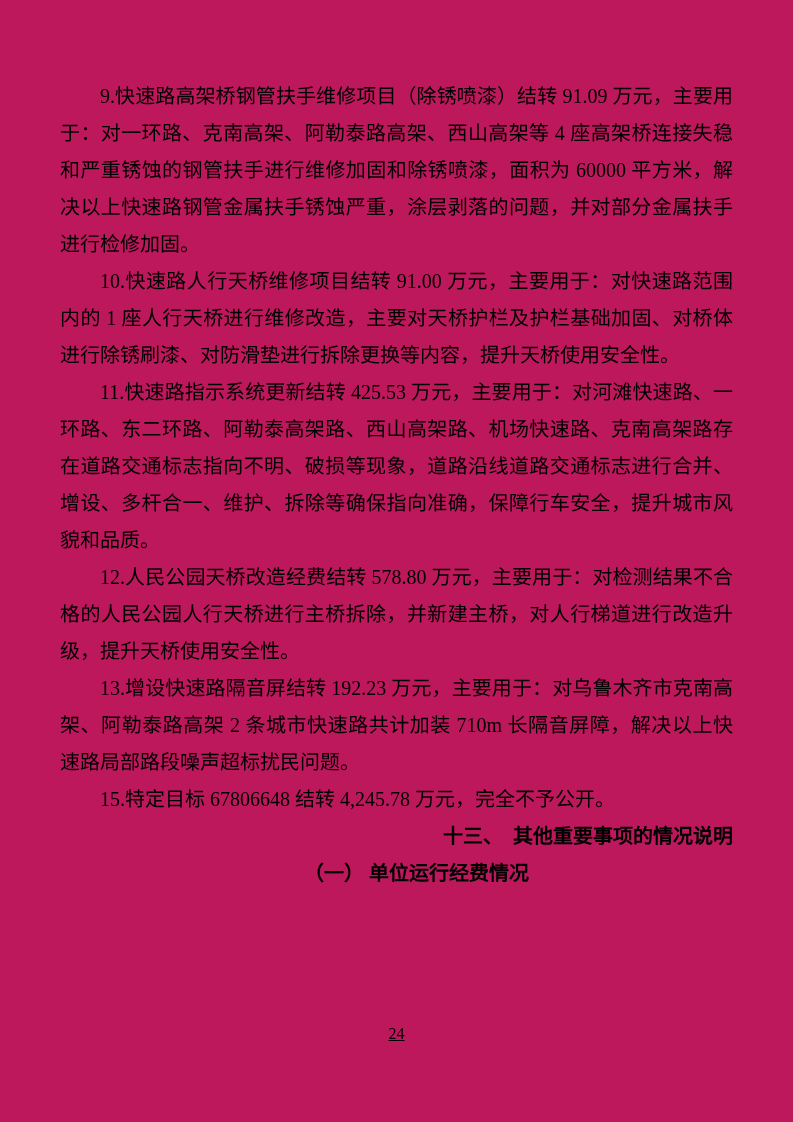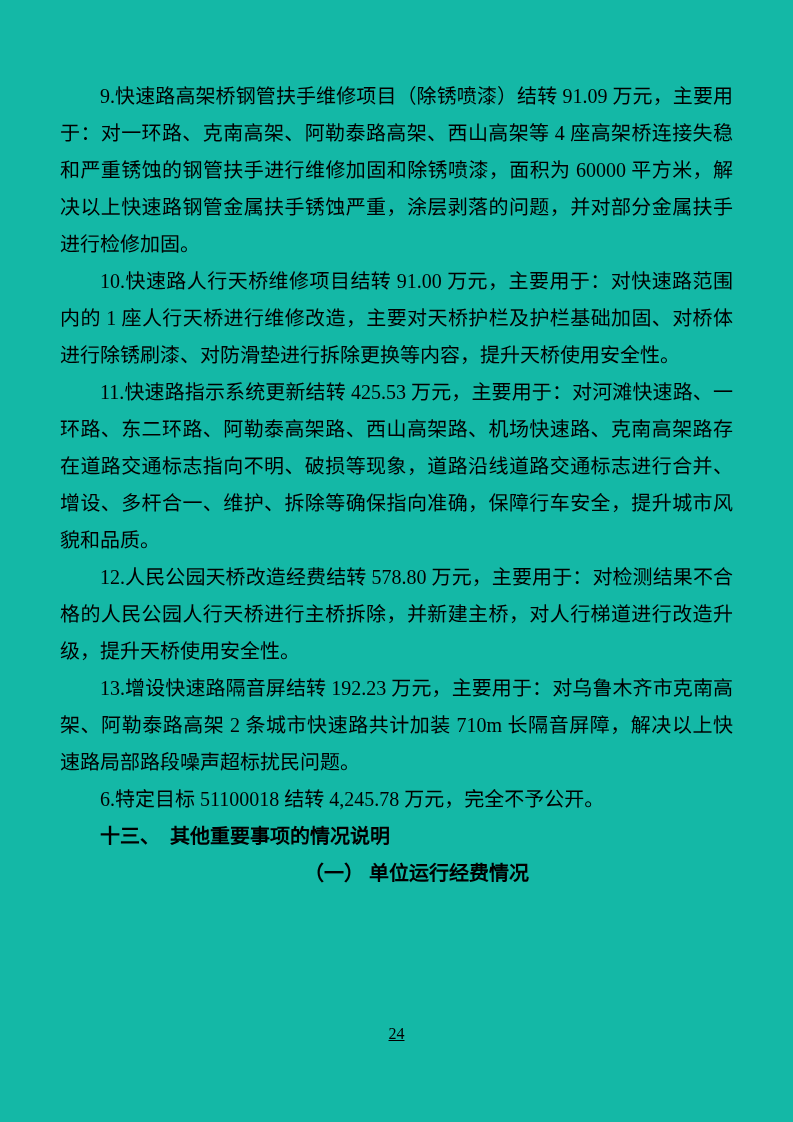--- a/index.html
+++ b/index.html
@@ -4,21 +4,21 @@
 <style>
   html, body {
     margin: 0;
     padding: 0;
     background: #ffffff;
   }
   .page {
     position: relative;
     width: 793px;
     height: 1122px;
-    background: #14b8a6;
+    background: #be185d;
     overflow: hidden;
     font-family: "Liberation Serif", "DejaVu Serif", serif;
     color: #000000;
   }
   .content {
     position: absolute;
     left: 60px;
     top: 78px;
     width: 673px;
   }
@@ -27,21 +27,21 @@
     padding: 0;
     font-size: 20px;
     line-height: 37px;
     text-align: justify;
     text-justify: inter-ideograph;
     text-indent: 2em;
     word-break: break-all;
   }
   .content p.heading {
     font-weight: bold;
-    text-align: left;
+    text-align: right;
   }
   .content p.subheading {
     font-weight: bold;
     text-align: center;
   }
   .page-number {
     position: absolute;
     top: 1025px;
     left: 0;
     width: 100%;
@@ -56,18 +56,18 @@
 </head>
 <body>
 
 <div class="page">
   <div class="content">
     <p class="body">9.快速路高架桥钢管扶手维修项目（除锈喷漆）结转 91.09 万元，主要用于：对一环路、克南高架、阿勒泰路高架、西山高架等 4 座高架桥连接失稳和严重锈蚀的钢管扶手进行维修加固和除锈喷漆，面积为 60000 平方米，解决以上快速路钢管金属扶手锈蚀严重，涂层剥落的问题，并对部分金属扶手进行检修加固。</p>
     <p class="body">10.快速路人行天桥维修项目结转 91.00 万元，主要用于：对快速路范围内的 1 座人行天桥进行维修改造，主要对天桥护栏及护栏基础加固、对桥体进行除锈刷漆、对防滑垫进行拆除更换等内容，提升天桥使用安全性。</p>
     <p class="body">11.快速路指示系统更新结转 425.53 万元，主要用于：对河滩快速路、一环路、东二环路、阿勒泰高架路、西山高架路、机场快速路、克南高架路存在道路交通标志指向不明、破损等现象，道路沿线道路交通标志进行合并、增设、多杆合一、维护、拆除等确保指向准确，保障行车安全，提升城市风貌和品质。</p>
     <p class="body">12.人民公园天桥改造经费结转 578.80 万元，主要用于：对检测结果不合格的人民公园人行天桥进行主桥拆除，并新建主桥，对人行梯道进行改造升级，提升天桥使用安全性。</p>
     <p class="body">13.增设快速路隔音屏结转 192.23 万元，主要用于：对乌鲁木齐市克南高架、阿勒泰路高架 2 条城市快速路共计加装 710m 长隔音屏障，解决以上快速路局部路段噪声超标扰民问题。</p>
-    <p class="body">6.特定目标 51100018 结转 4,245.78 万元，完全不予公开。</p>
+    <p class="body">15.特定目标 67806648 结转 4,245.78 万元，完全不予公开。</p>
     <p class="heading">十三、　其他重要事项的情况说明</p>
     <p class="subheading">（一） 单位运行经费情况</p>
   </div>
   <div class="page-number">24</div>
 </div>
 
 </body></html>

